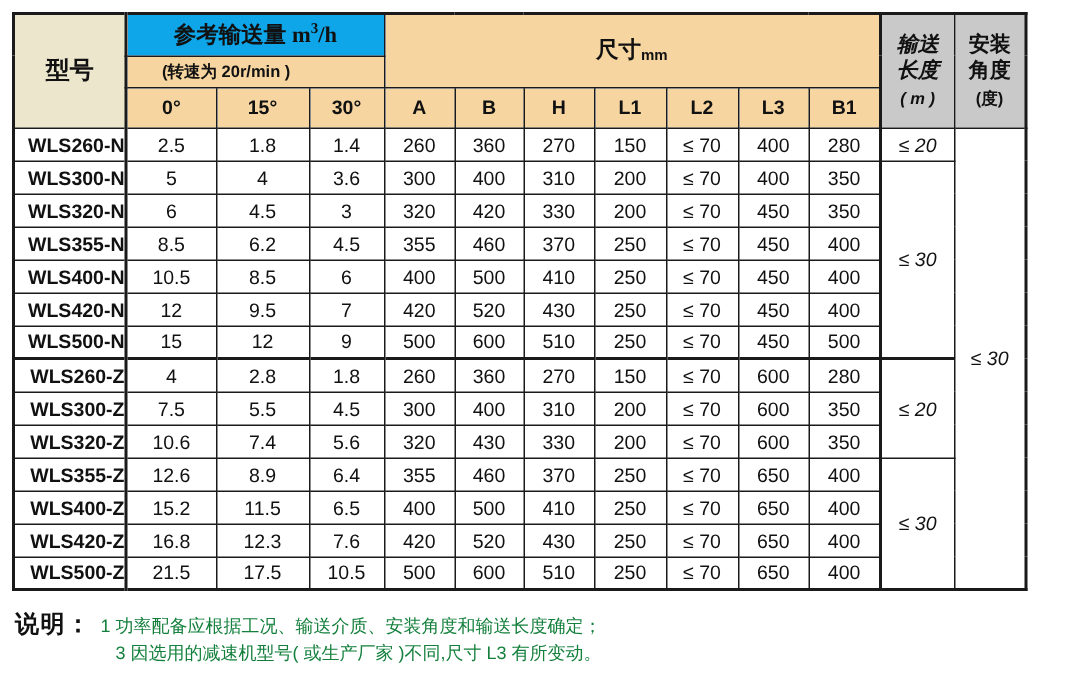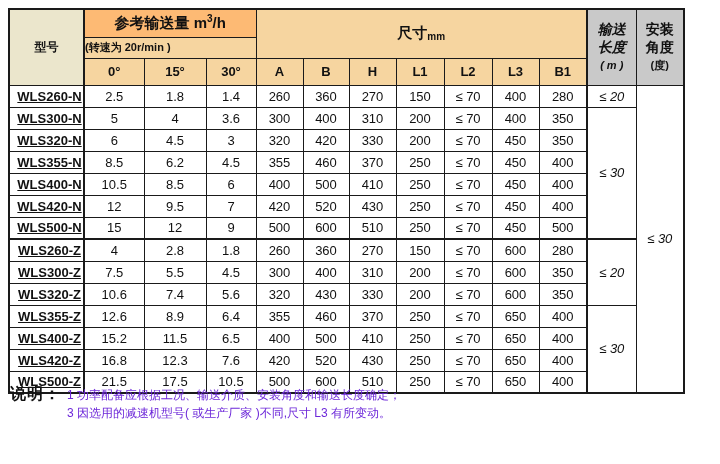--- a/index.html
+++ b/index.html
@@ -24,47 +24,47 @@
     padding: 0; overflow: hidden; white-space: nowrap;
   }
 
   
   tr.h1 { height: 28px; }
   tr.h2 { height: 21px; }
   tr.h3 { height: 27px; }
   tbody tr { height: 22px; }
 
   th.model-h {
-    background: #EBE6CC; font-size: 12px; font-weight: bold;
+    background: #EBE6CC; font-size: 16px; font-weight: bold;
     border-right-width: 2px;
   }
-  th.cap  { background: #fdba74; font-size: 15px; font-weight: bold; }
+  th.cap  { background: #0ea5e9; font-size: 15px; font-weight: bold; font-family: Liberation Serif, serif; }
   th.cap sup { font-size: 10px; }
-  th.note { background: #F6D5A0; font-size: 11px; font-weight: bold; text-align: left; padding-left: 0; }
+  th.note { background: #F6D5A0; font-size: 11px; font-weight: bold; text-align: left; padding-left: 23px; }
   th.dim  { background: #F6D5A0; font-size: 15px; font-weight: bold; margin-left: 12px; }
   th.dim .sub { font-size: 10px; font-weight: bold; vertical-align: -2px; }
   th.subh { background: #F6D5A0; font-size: 13px; font-weight: bold; }
   th.gray { background: #C9C9C9; font-size: 14px; font-weight: bold; line-height: 1.25; }
   th.gray .unit-line { font-size: 11px; font-weight: bold; }
   th.gray.first { border-left-width: 2px; font-style: italic; }
 
   tbody td { font-size: 13px; background: #ffffff; }
   tbody td.model {
-    text-align: center; padding-left: 6px;
-    font-weight: bold; border-right-width: 2px; text-decoration: underline;
+    text-align: right; padding-left: 6px;
+    font-weight: bold; border-right-width: 2px;
   }
   tbody td.merge { font-size: 13px; font-style: italic; }
   tbody td.len-col { border-left-width: 2px; }
   tr.series-break td { border-top-width: 2px; }
 
   
-  .notes { position: absolute; left: 10px; top: 384px; display: flex; align-items: flex-start; }
+  .notes { position: absolute; left: 10px; top: 406px; display: flex; align-items: flex-start; }
   .notes-label { font-size: 16px; font-weight: bold; letter-spacing: 1px; flex: none; }
   .notes-list { margin-left: 6px; padding-top: 2px; }
-  .note-line { font-size: 12px; line-height: 18px; color: #6d28d9; }
+  .note-line { font-size: 12px; line-height: 18px; color: #15803d; text-align: right; }
 </style>
 </head>
 <body>
 
 <div class="sheet">
 
   <table class="spec">
     <colgroup>
       <col style="width:75px">
       <col style="width:60px">

